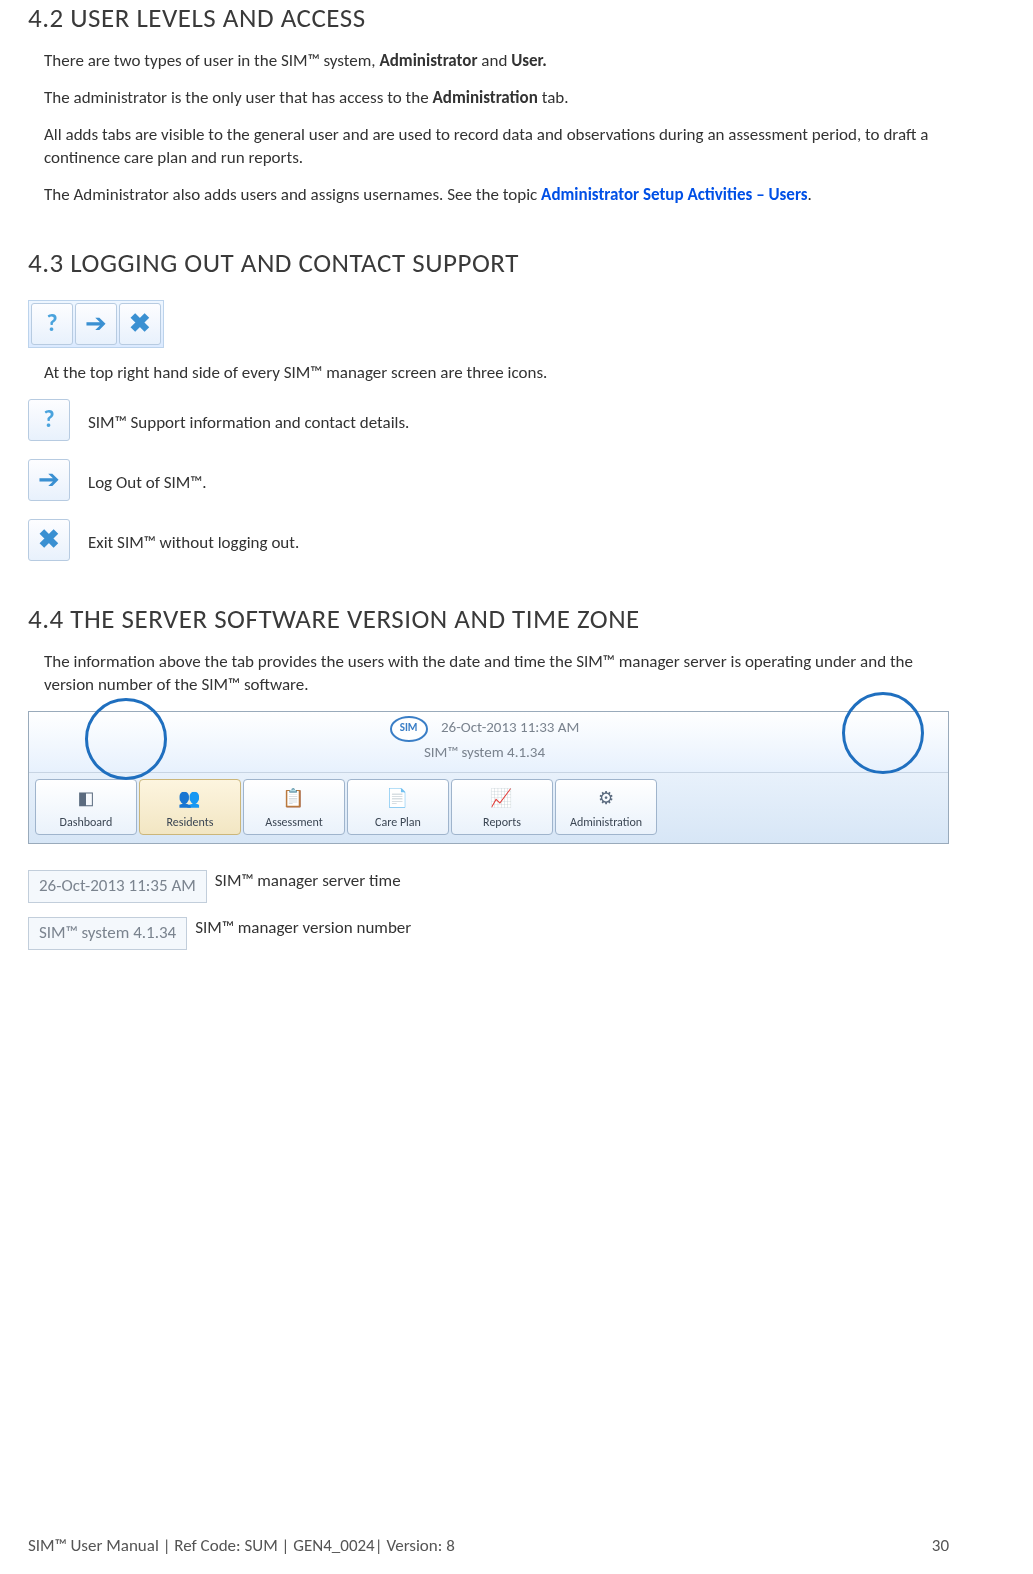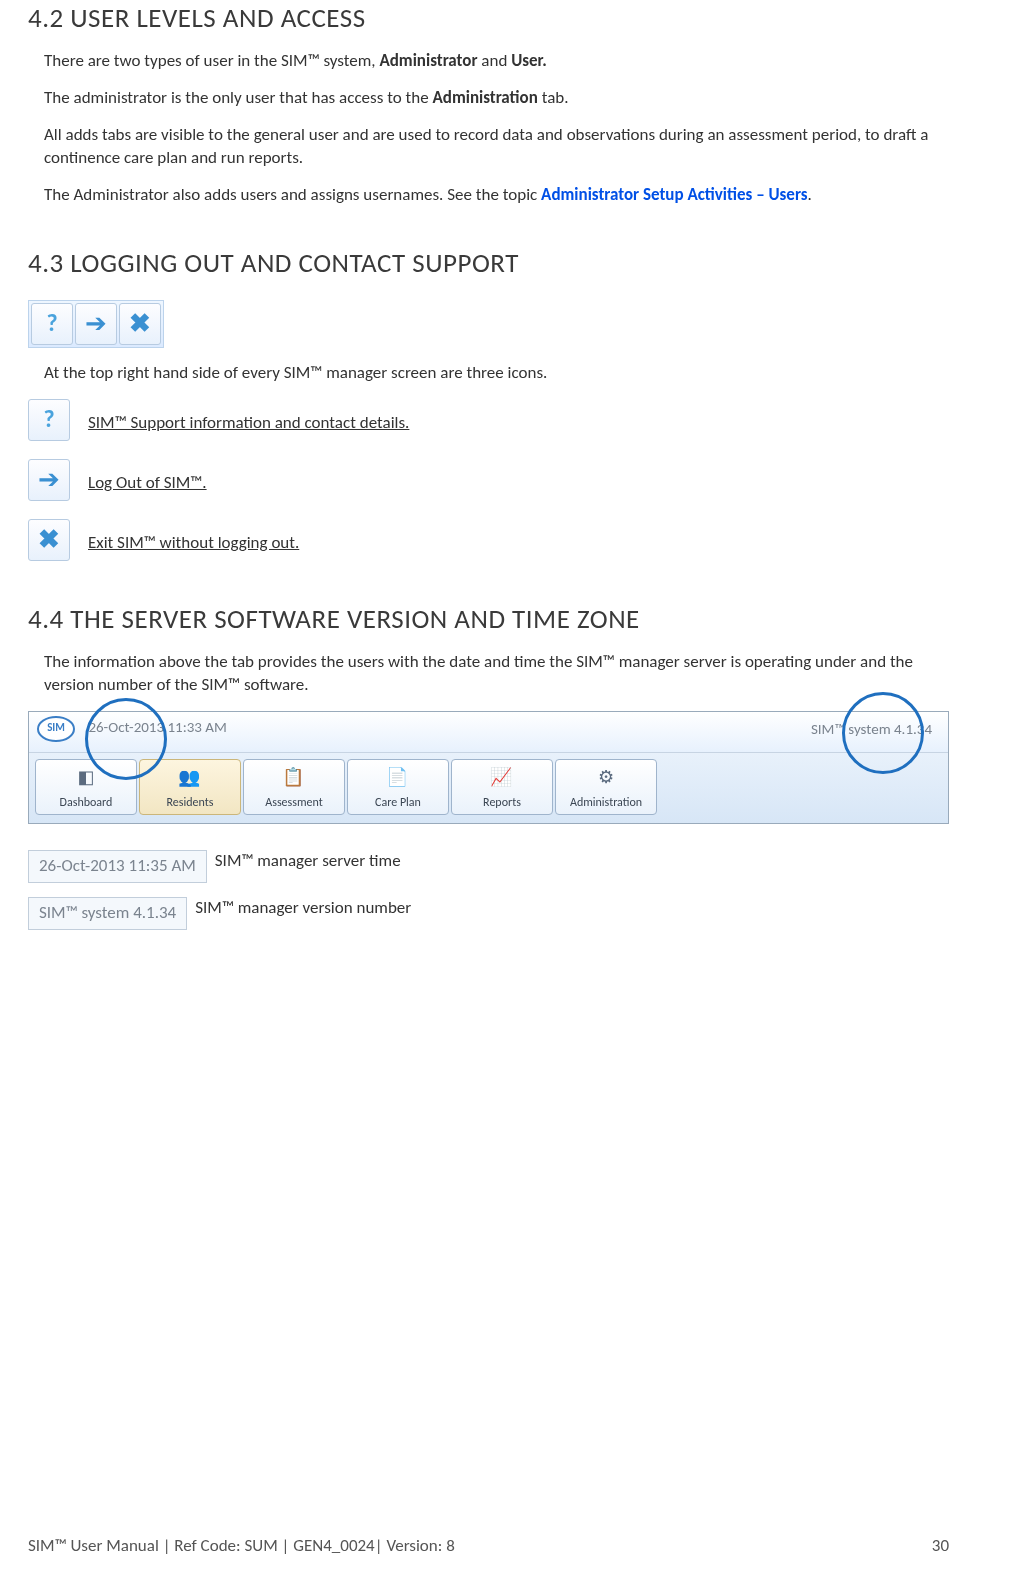--- a/index.html
+++ b/index.html
@@ -38,37 +38,38 @@
     background: linear-gradient(#fdfdff,#e8f1fc);
     display: flex; align-items: center; justify-content: center;
     border-radius: 3px;
   }
   .icon-row {
     display: flex;
     align-items: flex-end;
     gap: 18px;
     margin: 0 0 18px 0;
   }
-  .icon-row .desc { padding-bottom: 6px; text-decoration: underline; }
+  .icon-row .desc { padding-bottom: 6px; }
   .help-glyph { color:#4aa3dd; font-size:24px; font-weight:700; }
   .arrow-glyph { color:#3a90d2; font-size:26px; }
   .close-glyph { color:#3a90d2; font-size:26px; font-weight:700; }
   .app-shot {
     border:1px solid #9ab;
     background:#f2f7fd;
     margin: 6px 0 26px 0;
     position: relative;
   }
   .app-head {
     display:flex; justify-content:space-between; align-items:center;
     background:linear-gradient(#fff,#e7f1fd);
     padding:4px 16px 10px 8px;
     color:#7a838e;
     font-size:15px;
     border-bottom:1px solid #c7d4e3;
+    flex-direction:column;
   }
   .logo {
     display:inline-flex; align-items:center; justify-content:center;
     width:34px; height:22px; border:2px solid #3a7ec6;
     border-radius:50%; color:#3a7ec6; font-size:11px; font-weight:700;
     margin-right:10px; background:#fff;
   }
   .tabs {
     display:flex; gap:2px; padding:6px 6px 8px 6px;
     background:linear-gradient(#e8f1fb,#d7e6f6);

